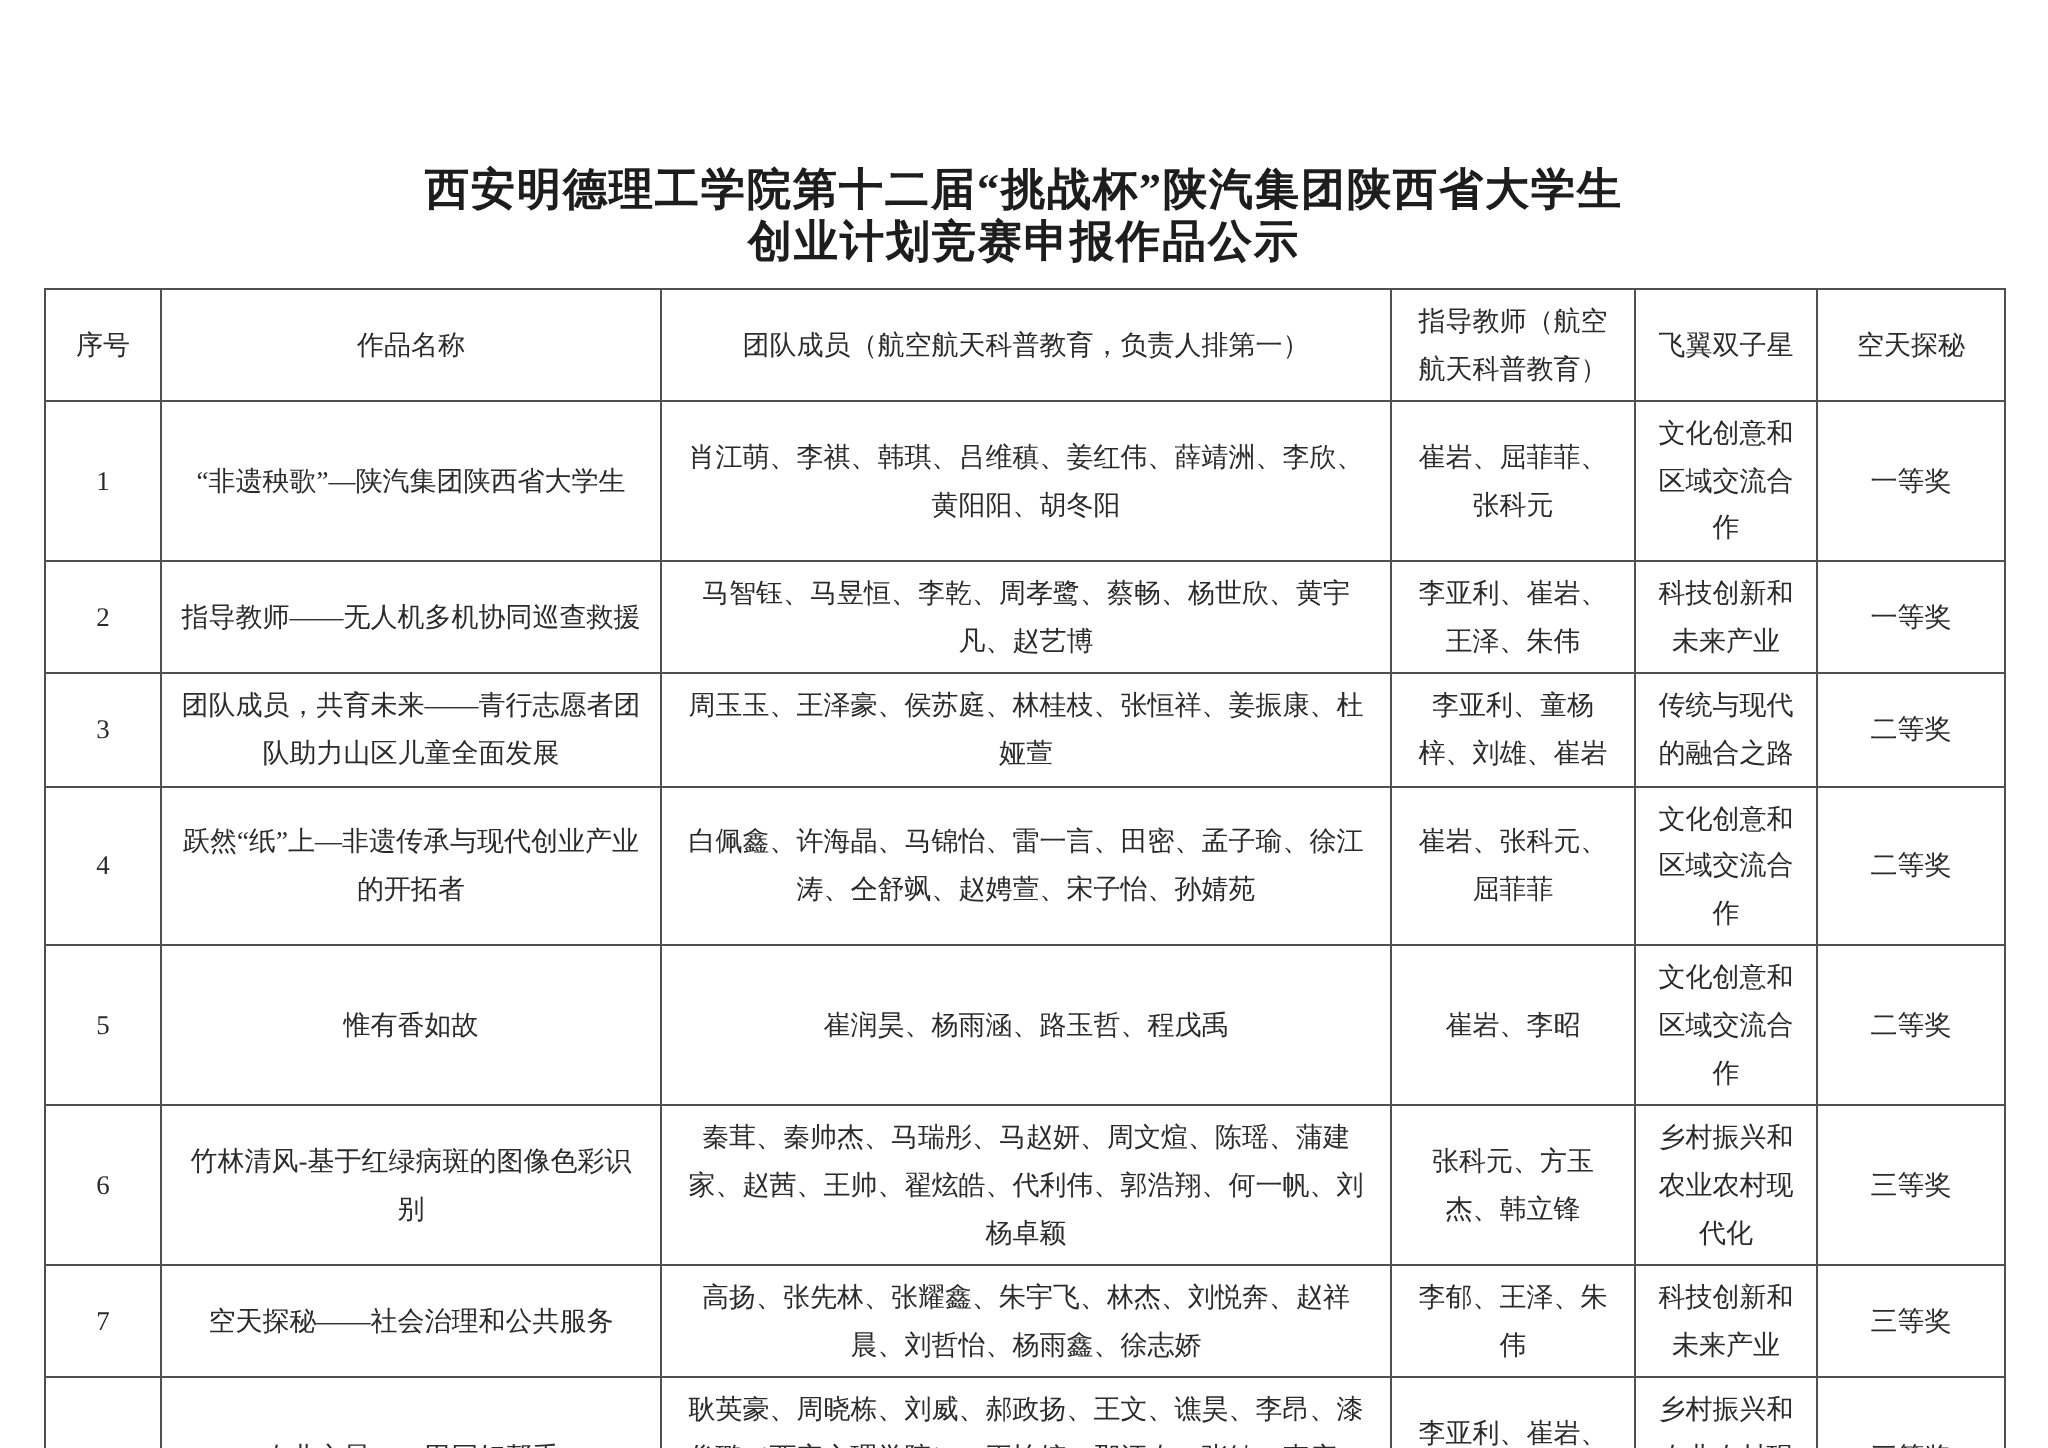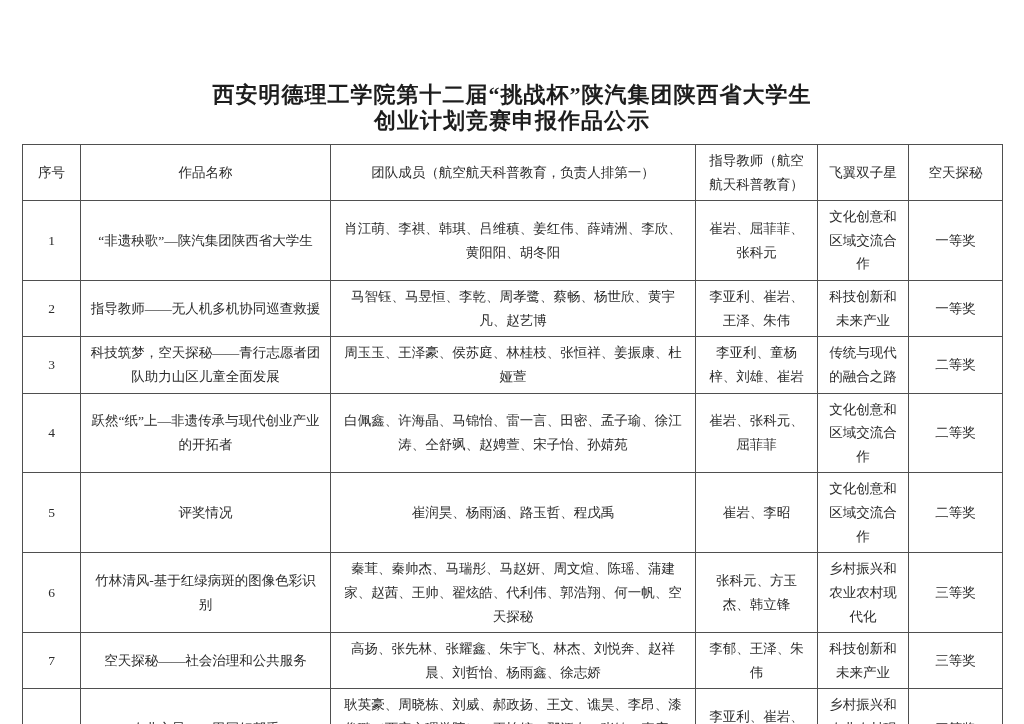--- a/index.html
+++ b/index.html
@@ -95,46 +95,46 @@
       <tr>
         <td>2</td>
         <td>指导教师——无人机多机协同巡查救援</td>
         <td>马智钰、马昱恒、李乾、周孝鹭、蔡畅、杨世欣、黄宇凡、赵艺博</td>
         <td>李亚利、崔岩、王泽、朱伟</td>
         <td>科技创新和未来产业</td>
         <td>一等奖</td>
       </tr>
       <tr>
         <td>3</td>
-        <td>科技筑梦，空天探秘——青行志愿者团队助力山区儿童全面发展</td>
+        <td>团队成员，共育未来——青行志愿者团队助力山区儿童全面发展</td>
         <td>周玉玉、王泽豪、侯苏庭、林桂枝、张恒祥、姜振康、杜娅萱</td>
         <td>李亚利、童杨梓、刘雄、崔岩</td>
         <td>传统与现代的融合之路</td>
         <td>二等奖</td>
       </tr>
       <tr>
         <td>4</td>
         <td>跃然“纸”上—非遗传承与现代创业产业的开拓者</td>
         <td>白佩鑫、许海晶、马锦怡、雷一言、田密、孟子瑜、徐江涛、仝舒飒、赵娉萱、宋子怡、孙婧苑</td>
         <td>崔岩、张科元、屈菲菲</td>
         <td>文化创意和区域交流合作</td>
         <td>二等奖</td>
       </tr>
       <tr>
         <td>5</td>
-        <td>评奖情况</td>
+        <td>惟有香如故</td>
         <td>崔润昊、杨雨涵、路玉哲、程戊禹</td>
         <td>崔岩、李昭</td>
         <td>文化创意和区域交流合作</td>
         <td>二等奖</td>
       </tr>
       <tr>
         <td>6</td>
         <td>竹林清风-基于红绿病斑的图像色彩识别</td>
-        <td>秦茸、秦帅杰、马瑞彤、马赵妍、周文煊、陈瑶、蒲建家、赵茜、王帅、翟炫皓、代利伟、郭浩翔、何一帆、空天探秘</td>
+        <td>秦茸、秦帅杰、马瑞彤、马赵妍、周文煊、陈瑶、蒲建家、赵茜、王帅、翟炫皓、代利伟、郭浩翔、何一帆、刘杨卓颖</td>
         <td>张科元、方玉杰、韩立锋</td>
         <td>乡村振兴和农业农村现代化</td>
         <td>三等奖</td>
       </tr>
       <tr>
         <td>7</td>
         <td>空天探秘——社会治理和公共服务</td>
         <td>高扬、张先林、张耀鑫、朱宇飞、林杰、刘悦奔、赵祥晨、刘哲怡、杨雨鑫、徐志娇</td>
         <td>李郁、王泽、朱伟</td>
         <td>科技创新和未来产业</td>

